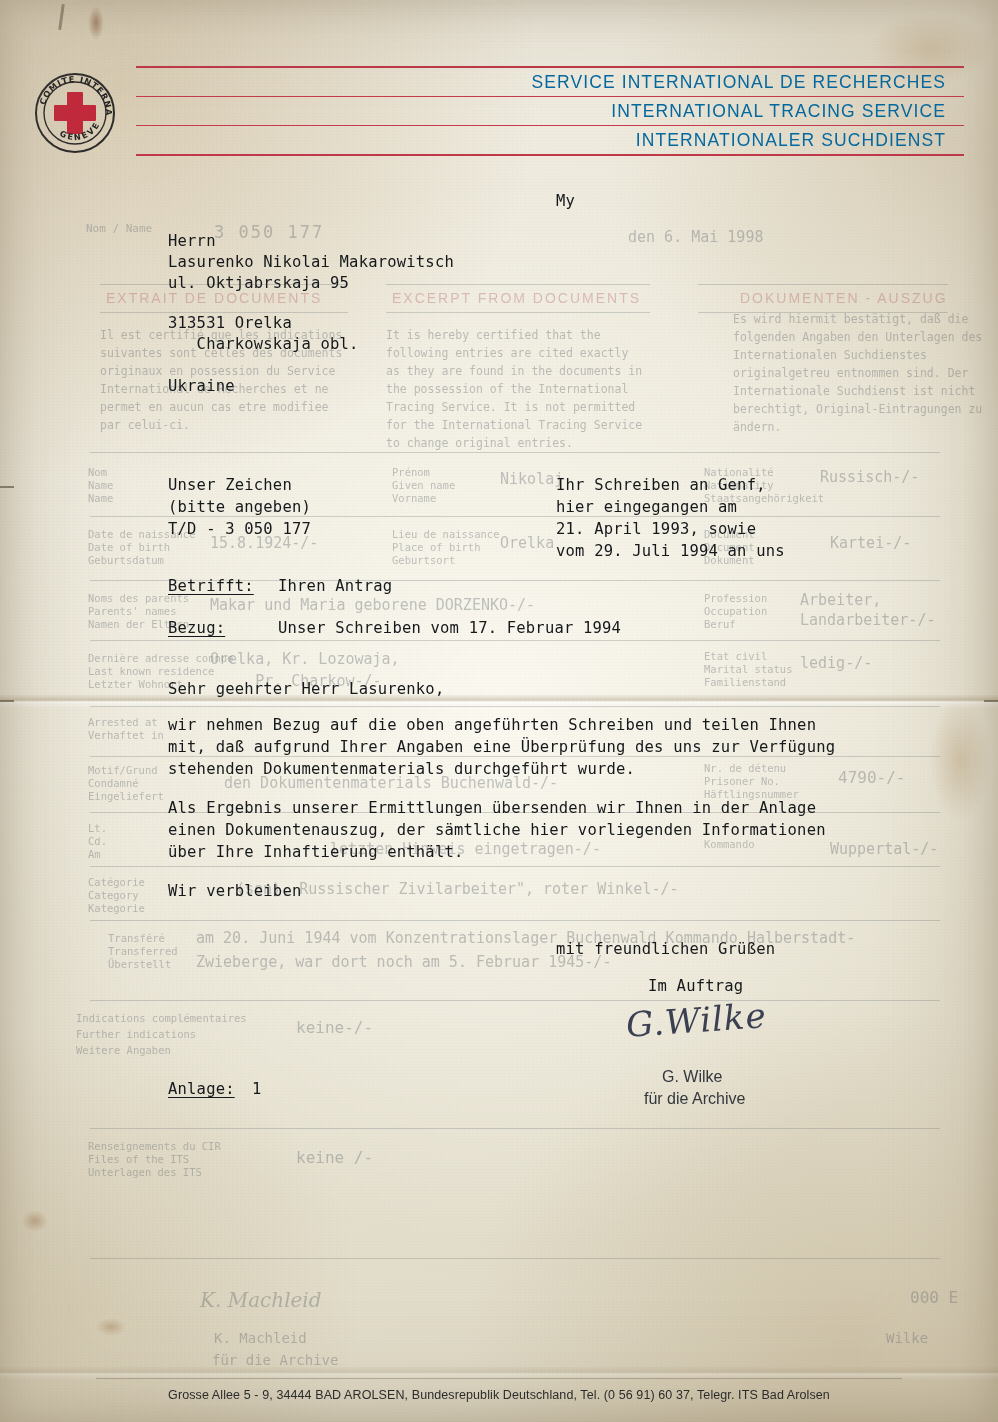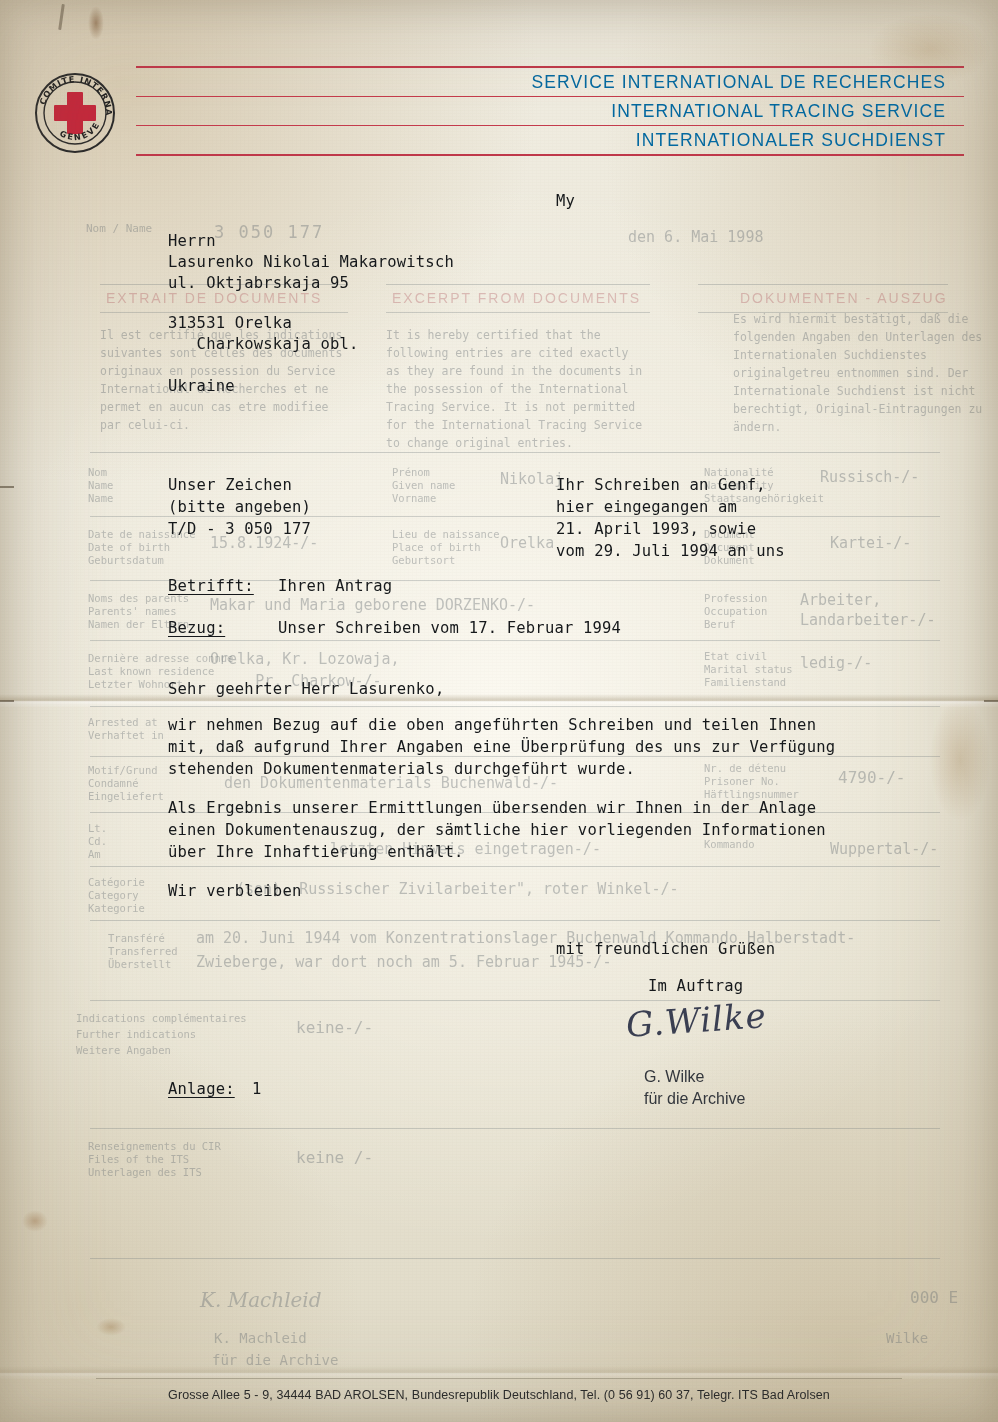--- a/index.html
+++ b/index.html
@@ -376,21 +376,21 @@
     <div class="t blk" style="left:168px;top:797px;">Als Ergebnis unserer Ermittlungen übersenden wir Ihnen in der Anlage</div>
     <div class="t blk" style="left:168px;top:819px;">einen Dokumentenauszug, der sämtliche hier vorliegenden Informationen</div>
     <div class="t blk" style="left:168px;top:841px;">über Ihre Inhaftierung enthält.</div>
   </div>
 
   <div class="t blk" style="left:168px;top:880px;">Wir verbleiben</div>
 
   <div class="t blk" style="left:556px;top:938px;">mit freundlichen Grüßen</div>
   <div class="t blk" style="left:608px;top:975px;margin-left:40px;">Im Auftrag</div>
   <div class="sig" style="left:626px;top:1000px;">G.Wilke</div>
-  <div class="hand" style="left:644px;top:1068px;">G. Wilke</div>
+  <div class="hand" style="left:662px;top:1068px;">G. Wilke</div>
   <div class="hand" style="left:644px;top:1090px;">für die Archive</div>
 
   <div class="t blk u" style="left:168px;top:1078px;">Anlage:</div>
   <div class="t blk" style="left:252px;top:1078px;">1</div>
 
   <div class="footrule" style="left:96px;top:1378px;width:806px;"></div>
   <div class="footer" style="top:1388px;">Grosse Allee 5 - 9, 34444 BAD AROLSEN, Bundesrepublik Deutschland, Tel. (0 56 91) 60 37, Telegr. ITS Bad Arolsen</div>
 
   <div class="grain"></div>
   <div class="vignette"></div>

